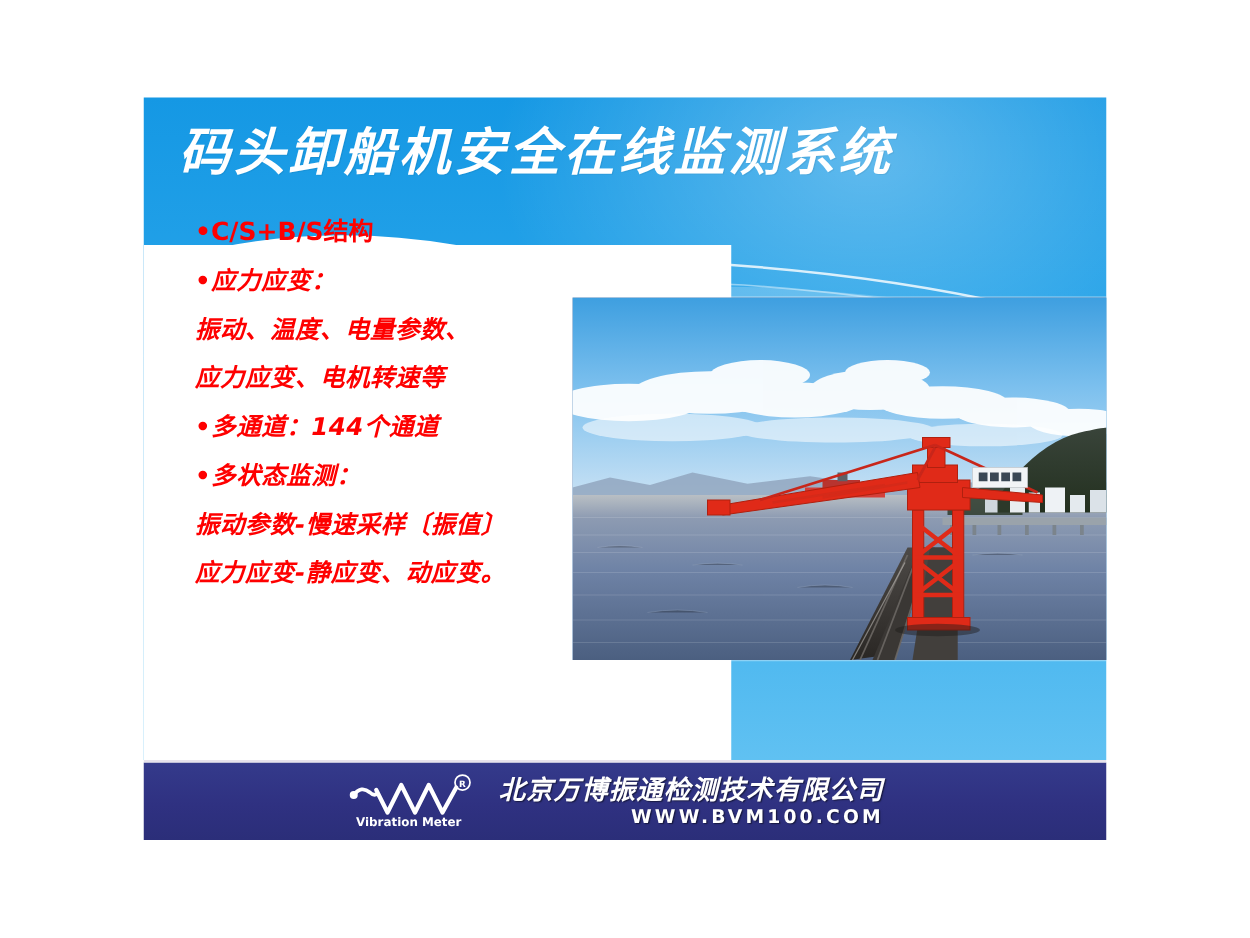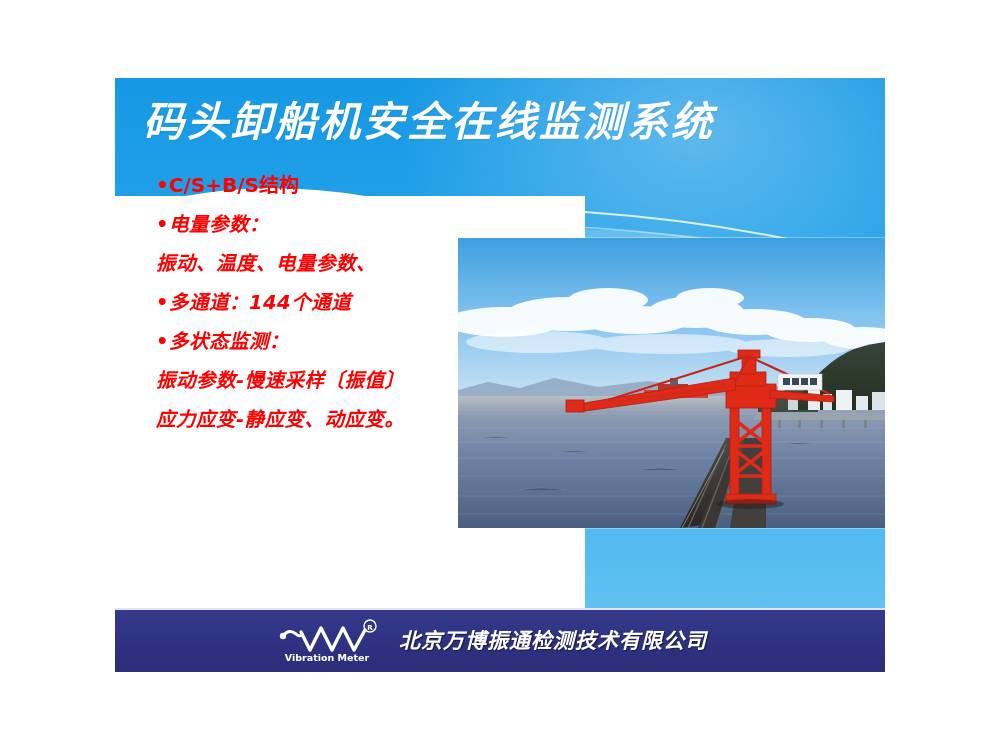--- a/index.html
+++ b/index.html
@@ -182,22 +182,23 @@
       <svg width="480" height="130" viewBox="0 0 480 130" xmlns="http://www.w3.org/2000/svg">
         <path d="M 0 40 Q 120 0 250 22 Q 360 42 420 92 L 470 130 L 0 130 Z" fill="#ffffff"></path>
       </svg>
     </div>
     <div class="white-panel"></div>
 
     <div class="slide-title">码头卸船机安全在线监测系统</div>
 
     <div class="body-text">
       <div class="line lat">•C/S+B/S结构</div>
-      <div class="line">•电量参数：</div>
+      <div class="line">•应力应变：</div>
       <div class="line">振动、温度、电量参数、</div>
+      <div class="line">应力应变、电机转速等</div>
       <div class="line">•多通道：144个通道</div>
       <div class="line">•多状态监测：</div>
       <div class="line">振动参数-慢速采样〔振值〕</div>
       <div class="line">应力应变-静应变、动应变。</div>
     </div>
 
     <div class="photo">
       <svg width="428" height="290" viewBox="0 0 428 290" xmlns="http://www.w3.org/2000/svg">
         <defs>
           <linearGradient id="skyGrad" x1="0" y1="0" x2="0" y2="1">
@@ -369,18 +370,19 @@
 
           <circle cx="93" cy="8" r="6" fill="none" stroke="#ffffff" stroke-width="1.4"></circle>
           <text x="93" y="11.5" font-family="DejaVu Sans, sans-serif" font-size="7" fill="#ffffff" text-anchor="middle" font-weight="bold">R</text>
 
           <text x="50" y="43" font-family="DejaVu Sans, sans-serif" font-size="9.5" fill="#ffffff" text-anchor="middle" font-weight="bold">Vibration Meter</text>
         </svg>
       </div>
 
       <div class="footer-texts">
         <div class="company-cn">北京万博振通检测技术有限公司</div>
+        <div class="company-url">WWW.BVM100.COM</div>
       </div>
 
     </div>
   </div>
 
 </div>
 
 </body></html>

